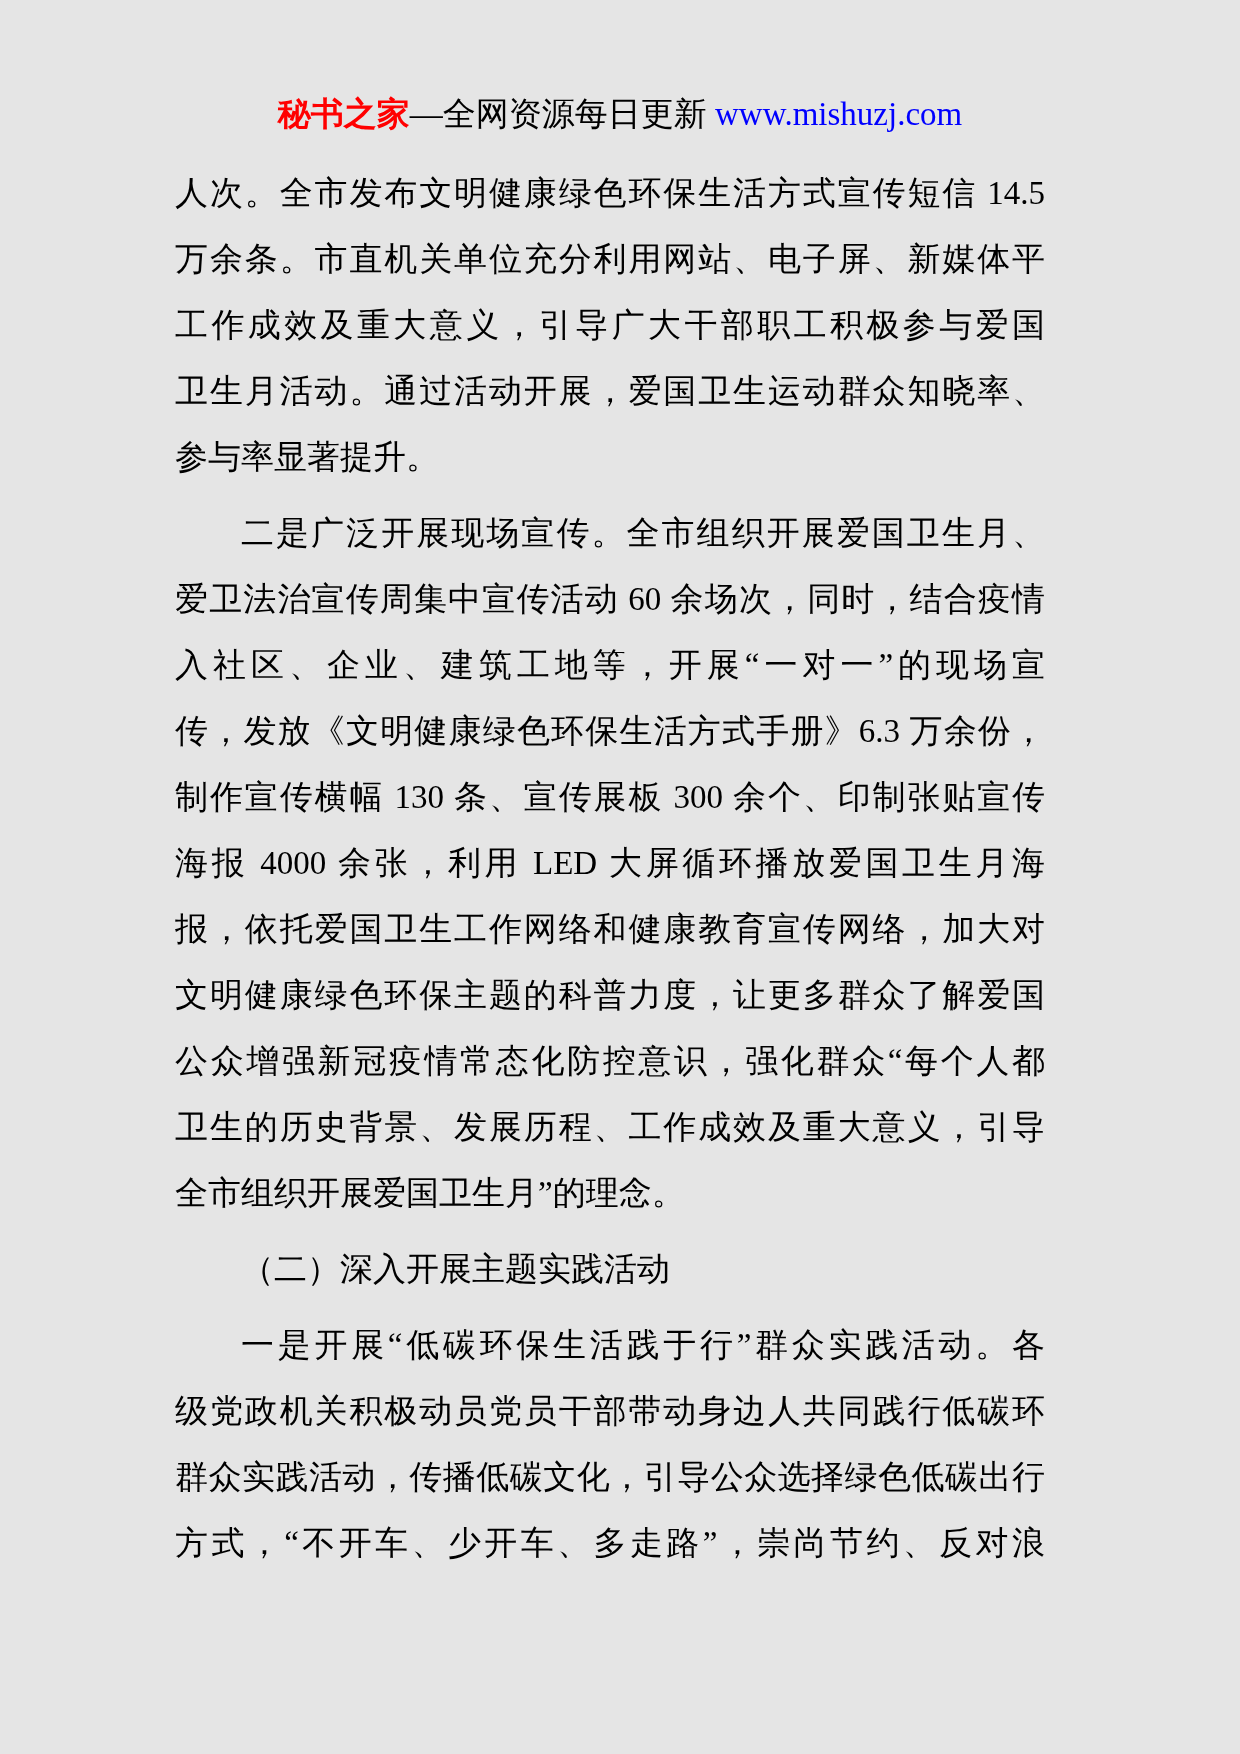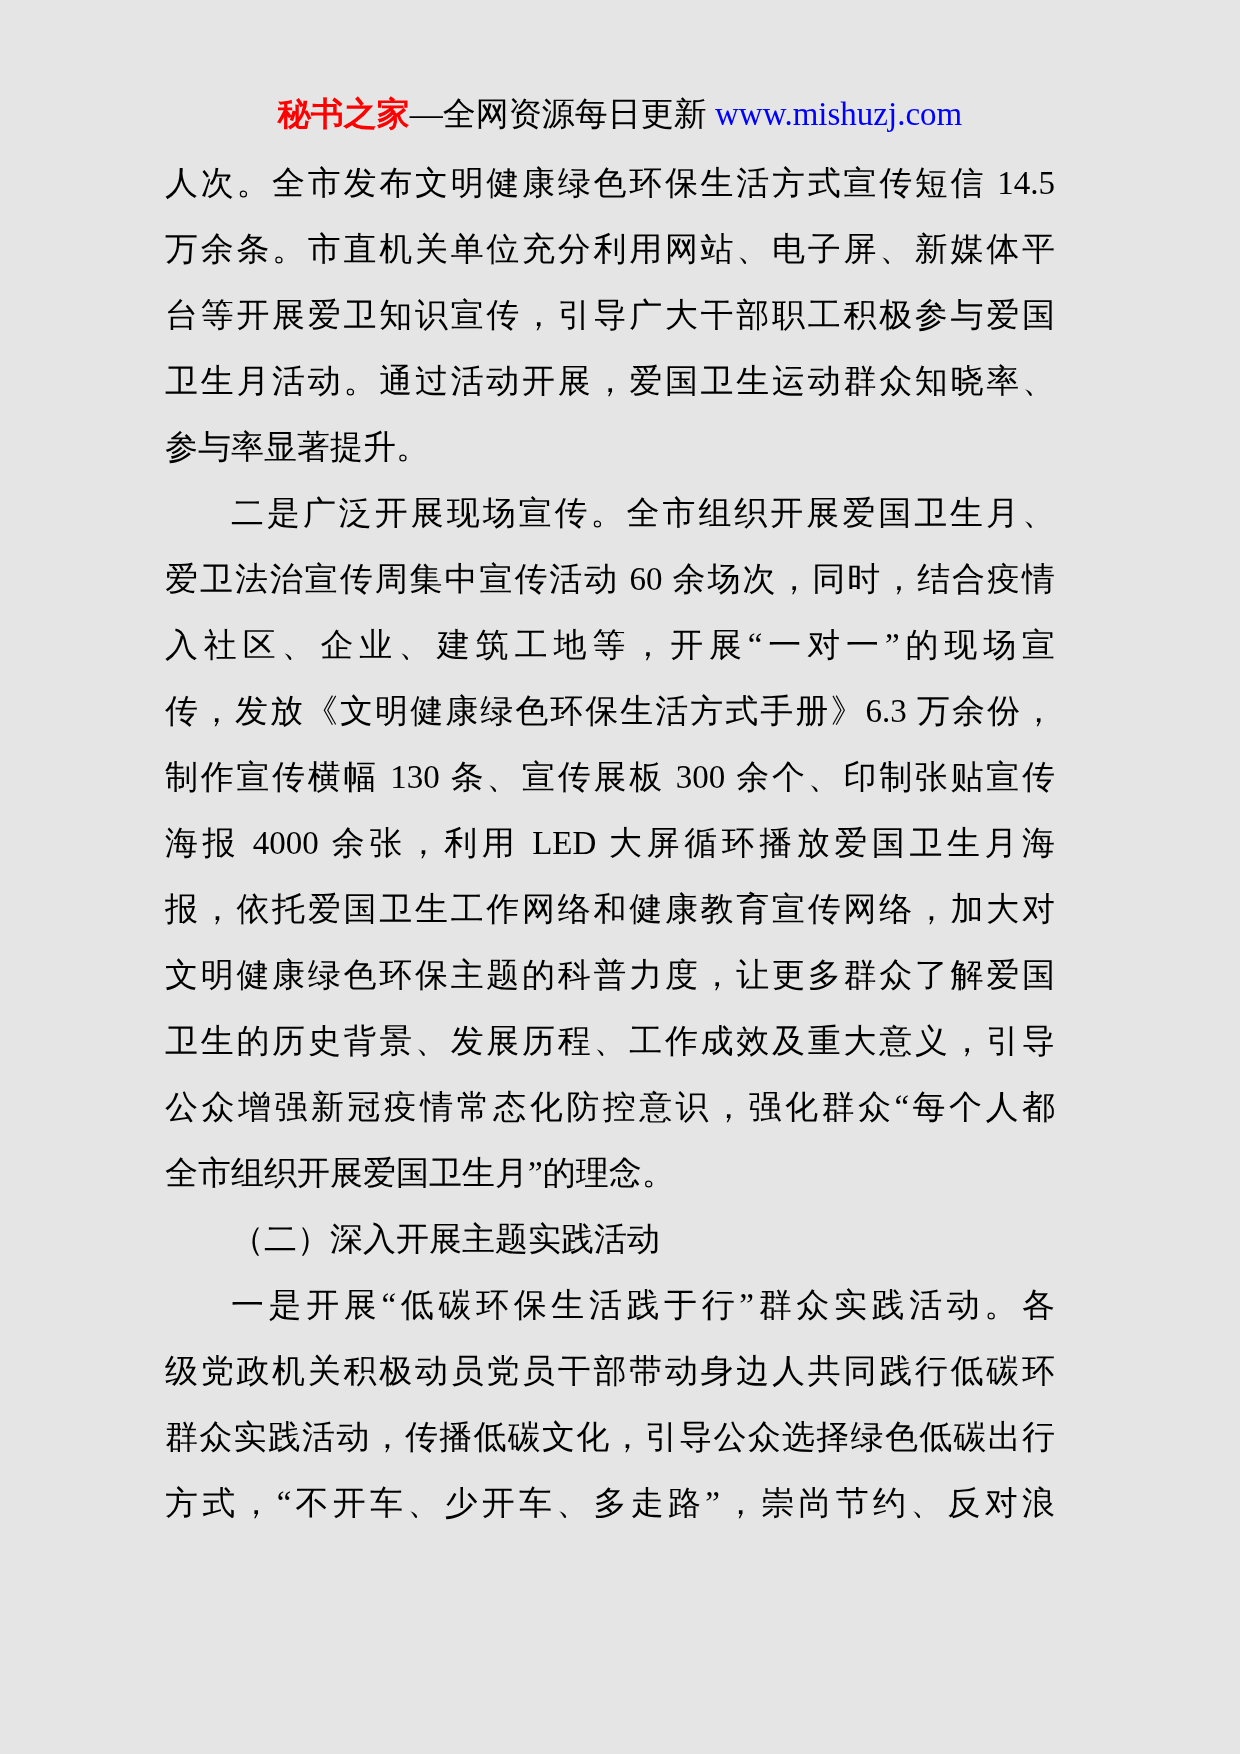--- a/index.html
+++ b/index.html
@@ -30,21 +30,21 @@
   }
   .doc-body {
     position: absolute;
     top: 150px;
     left: 165px;
     width: 890px;
     font-size: 33px;
     line-height: 66px;
     color: #000000;
   }
-  .para { margin: 0; }
+  .para { margin: 10px; }
   .para.bold .line { font-weight: normal; }
   .line {
     text-align: justify;
     text-justify: inter-ideograph;
   }
   .line.fill {
     text-align-last: justify;
     -moz-text-align-last: justify;
   }
   .line.indent {
@@ -53,35 +53,35 @@
 </style>
 </head>
 <body>
 
 <div class="page" style="background: #e5e5e5;">
   <div class="site-header"><span class="brand" style="color: rgb(255, 0, 0);">秘书之家</span><span class="tagline" style="color: rgb(0, 0, 0);">—全网资源每日更新 </span><span class="url" style="color: rgb(0, 0, 255);">www.mishuzj.com</span></div>
   <div class="doc-body" style="color: rgb(0, 0, 0);">
       <div class="para">
         <div class="line fill">人次。全市发布文明健康绿色环保生活方式宣传短信 14.5</div>
         <div class="line fill">万余条。市直机关单位充分利用网站、电子屏、新媒体平</div>
-        <div class="line fill">台等开展爱卫知识宣传，引导广大干部职工积极参与爱国</div>
+        <div class="line fill">工作成效及重大意义，引导广大干部职工积极参与爱国</div>
         <div class="line fill">卫生月活动。通过活动开展，爱国卫生运动群众知晓率、</div>
         <div class="line">参与率显著提升。</div>
       </div>
       <div class="para">
         <div class="line fill indent">二是广泛开展现场宣传。全市组织开展爱国卫生月、</div>
         <div class="line fill">爱卫法治宣传周集中宣传活动 60 余场次，同时，结合疫情</div>
         <div class="line fill">入社区、企业、建筑工地等，开展“一对一”的现场宣</div>
         <div class="line fill">传，发放《文明健康绿色环保生活方式手册》6.3 万余份，</div>
         <div class="line fill">制作宣传横幅 130 条、宣传展板 300 余个、印制张贴宣传</div>
         <div class="line fill">海报 4000 余张，利用 LED 大屏循环播放爱国卫生月海</div>
         <div class="line fill">报，依托爱国卫生工作网络和健康教育宣传网络，加大对</div>
         <div class="line fill">文明健康绿色环保主题的科普力度，让更多群众了解爱国</div>
+        <div class="line fill">公众增强新冠疫情常态化防控意识，强化群众“每个人都</div>
         <div class="line fill">卫生的历史背景、发展历程、工作成效及重大意义，引导</div>
-        <div class="line fill">公众增强新冠疫情常态化防控意识，强化群众“每个人都</div>
         <div class="line">全市组织开展爱国卫生月”的理念。</div>
       </div>
       <div class="para bold">
         <div class="line indent">（二）深入开展主题实践活动</div>
       </div>
       <div class="para">
         <div class="line fill indent">一是开展“低碳环保生活践于行”群众实践活动。各</div>
         <div class="line fill">级党政机关积极动员党员干部带动身边人共同践行低碳环</div>
         <div class="line fill">群众实践活动，传播低碳文化，引导公众选择绿色低碳出行</div>
         <div class="line fill">方式，“不开车、少开车、多走路”，崇尚节约、反对浪</div>

